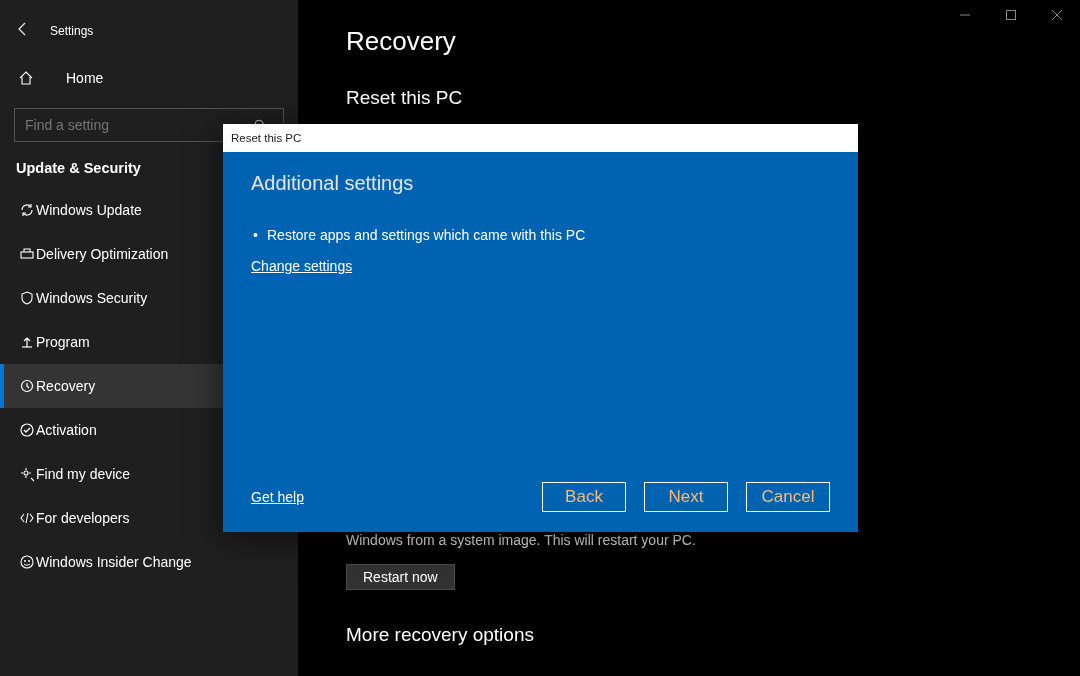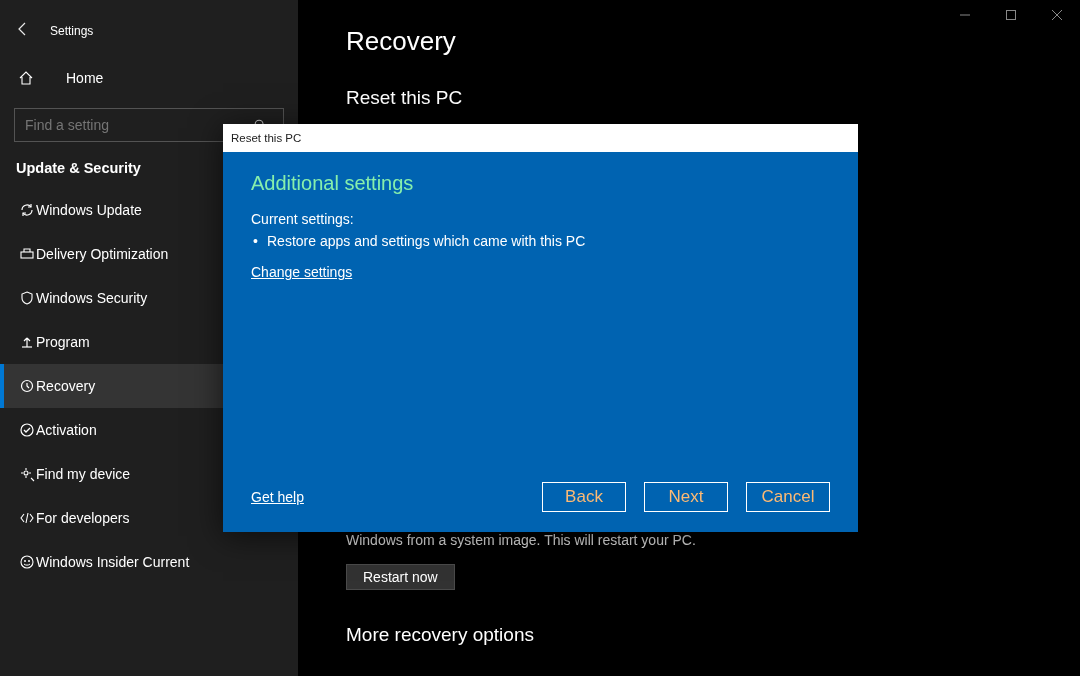--- a/index.html
+++ b/index.html
@@ -28,21 +28,21 @@
   .body-text { font-size:14px; color:#e2e2e2; max-width:460px; line-height:1.45; margin-top:10px; }
   .restart-btn { display:inline-block; margin-top:14px; background:#323232; border:1px solid #4a4a4a; color:#fff; font-size:14px; padding:4px 16px; }
   .more-h { font-size:19px; margin-top:34px; }
   
   .winctrls { position:absolute; right:0; top:0; display:flex; }
   .winctrl { width:46px; height:30px; display:flex; align-items:center; justify-content:center; color:#888; }
   
   .dialog { position:absolute; left:223px; top:124px; width:635px; background:#fff; box-shadow:0 4px 30px rgba(0,0,0,.6); }
   .dlg-titlebar { height:28px; background:#fff; font-size:11.5px; color:#222; display:flex; align-items:center; padding-left:8px; }
   .dlg-body { background:#0063b1; color:#fff; padding:20px 28px 22px 28px; height:380px; position:relative; }
-  .dlg-h { font-size:20px; font-weight:400; color:#86efac; margin-bottom:16px; }
+  .dlg-h { font-size:20px; font-weight:400; color:#e5e5e5; margin-bottom:32px; }
   .dlg-sub { font-size:14px; }
   .dlg-ul { list-style:none; margin:6px 0 14px 0; }
   .dlg-ul li { font-size:14px; padding-left:16px; position:relative; }
   .dlg-ul li::before { content:"•"; position:absolute; left:2px; }
   .dlg-link { color:#fff; text-decoration:underline; font-size:14px; }
   .dlg-footer { position:absolute; bottom:20px; left:28px; right:28px; display:flex; align-items:center; }
   .dlg-help { color:#fff; text-decoration:underline; font-size:14px; }
   .dlg-buttons { margin-left:auto; display:flex; gap:18px; }
   .dlg-btn { width:84px; height:30px; background:transparent; border:1px solid #fff; color:#fdba74; font-size:17px; display:flex; align-items:center; justify-content:center; }
   svg { display:block; }
@@ -158,21 +158,21 @@
       </div>
       <div class="nav-item">
         <span class="icon">
             <svg width="16" height="16" viewBox="0 0 16 16">
               <circle cx="8" cy="8" r="6" stroke="#fff" stroke-width="1.1" fill="none"></circle>
               <circle cx="6" cy="7" r="1" fill="#fff"></circle>
               <circle cx="10" cy="7" r="1" fill="#fff"></circle>
               <path d="M5 10c1 1.5 5 1.5 6 0" stroke="#fff" stroke-width="1" fill="none"></path>
             </svg>
           </span>
-        <span>Windows Insider Current</span>
+        <span>Windows Insider Change</span>
       </div>
     </div>
   </div>
 
   <div class="main">
     <div class="page-title">Recovery</div>
     <div class="section-h">Reset this PC</div>
 
     
     <div style="height:380px"></div>
@@ -202,21 +202,20 @@
           <line x1="0" y1="0" x2="10" y2="10" stroke="#888" stroke-width="1"></line>
           <line x1="10" y1="0" x2="0" y2="10" stroke="#888" stroke-width="1"></line>
         </svg>
       </div>
   </div>
 
   <div class="dialog">
     <div class="dlg-titlebar">Reset this PC</div>
     <div class="dlg-body">
       <div class="dlg-h">Additional settings</div>
-      <div class="dlg-sub">Current settings:</div>
       <ul class="dlg-ul">
         <li>Restore apps and settings which came with this PC</li>
       </ul>
       <a class="dlg-link">Change settings</a>
 
       <div class="dlg-footer">
         <a class="dlg-help">Get help</a>
         <div class="dlg-buttons">
           <div class="dlg-btn">Back</div>
           <div class="dlg-btn">Next</div>

